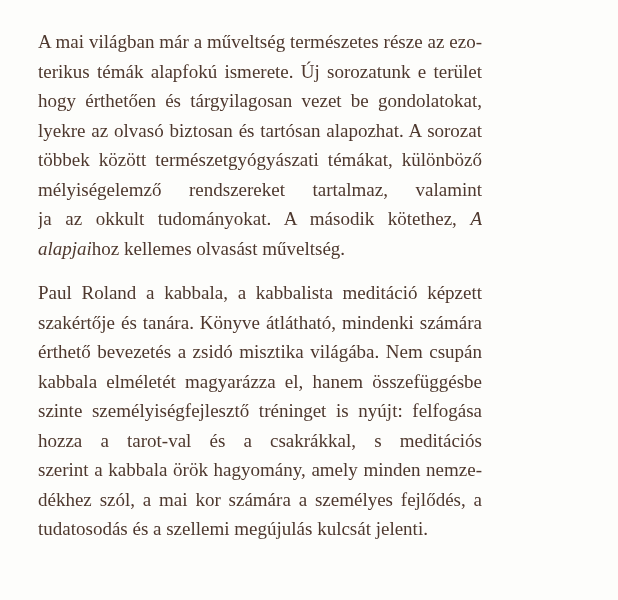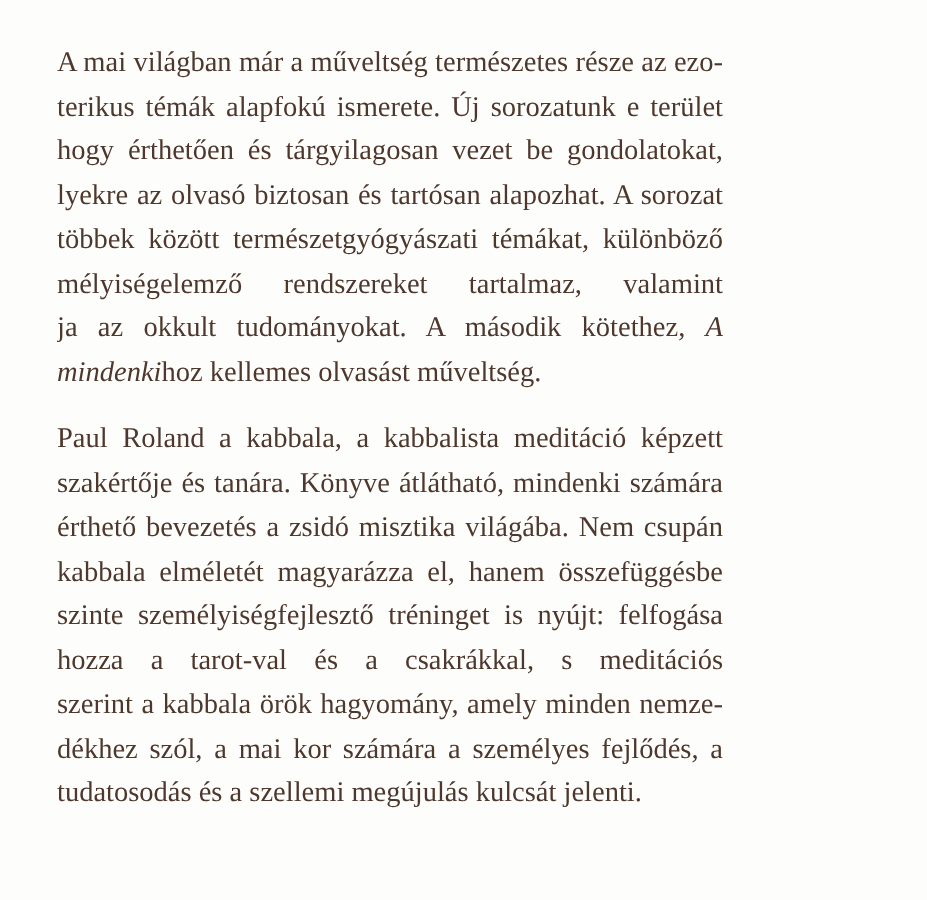--- a/index.html
+++ b/index.html
@@ -43,21 +43,21 @@
 
 <div class="book-page" style="color: rgb(78, 56, 46);">
     <div class="paragraph">
       <div class="line"><span>A mai világban már a műveltség természetes része az ezo-</span></div>
       <div class="line"><span>terikus témák alapfokú ismerete. Új sorozatunk e terület</span></div>
       <div class="line"><span>hogy érthetően és tárgyilagosan vezet be gondolatokat,</span></div>
       <div class="line"><span>lyekre az olvasó biztosan és tartósan alapozhat. A sorozat</span></div>
       <div class="line"><span>többek között természetgyógyászati témákat, különböző sze-</span></div>
       <div class="line"><span>mélyiségelemző rendszereket tartalmaz, valamint bemutat-</span></div>
       <div class="line"><span>ja az okkult tudományokat. A második kötethez, </span><em>A kabbala</em></div>
-      <div class="line last"><em>mindenki</em><span>hoz kellemes olvasást műveltség.</span></div>
+      <div class="line last"><em>alapjai</em><span>hoz kellemes olvasást műveltség.</span></div>
     </div>
     <div class="paragraph">
       <div class="line"><span>Paul Roland a kabbala, a kabbalista meditáció képzett</span></div>
       <div class="line"><span>szakértője és tanára. Könyve átlátható, mindenki számára</span></div>
       <div class="line"><span>érthető bevezetés a zsidó misztika világába. Nem csupán a</span></div>
       <div class="line"><span>kabbala elméletét magyarázza el, hanem összefüggésbe</span></div>
       <div class="line"><span>szinte személyiségfejlesztő tréninget is nyújt: felfogása</span></div>
       <div class="line"><span>hozza a tarot-val és a csakrákkal, s meditációs gyakorlataival</span></div>
       <div class="line"><span>szerint a kabbala örök hagyomány, amely minden nemze-</span></div>
       <div class="line"><span>dékhez szól, a mai kor számára a személyes fejlődés, a lelki</span></div>

